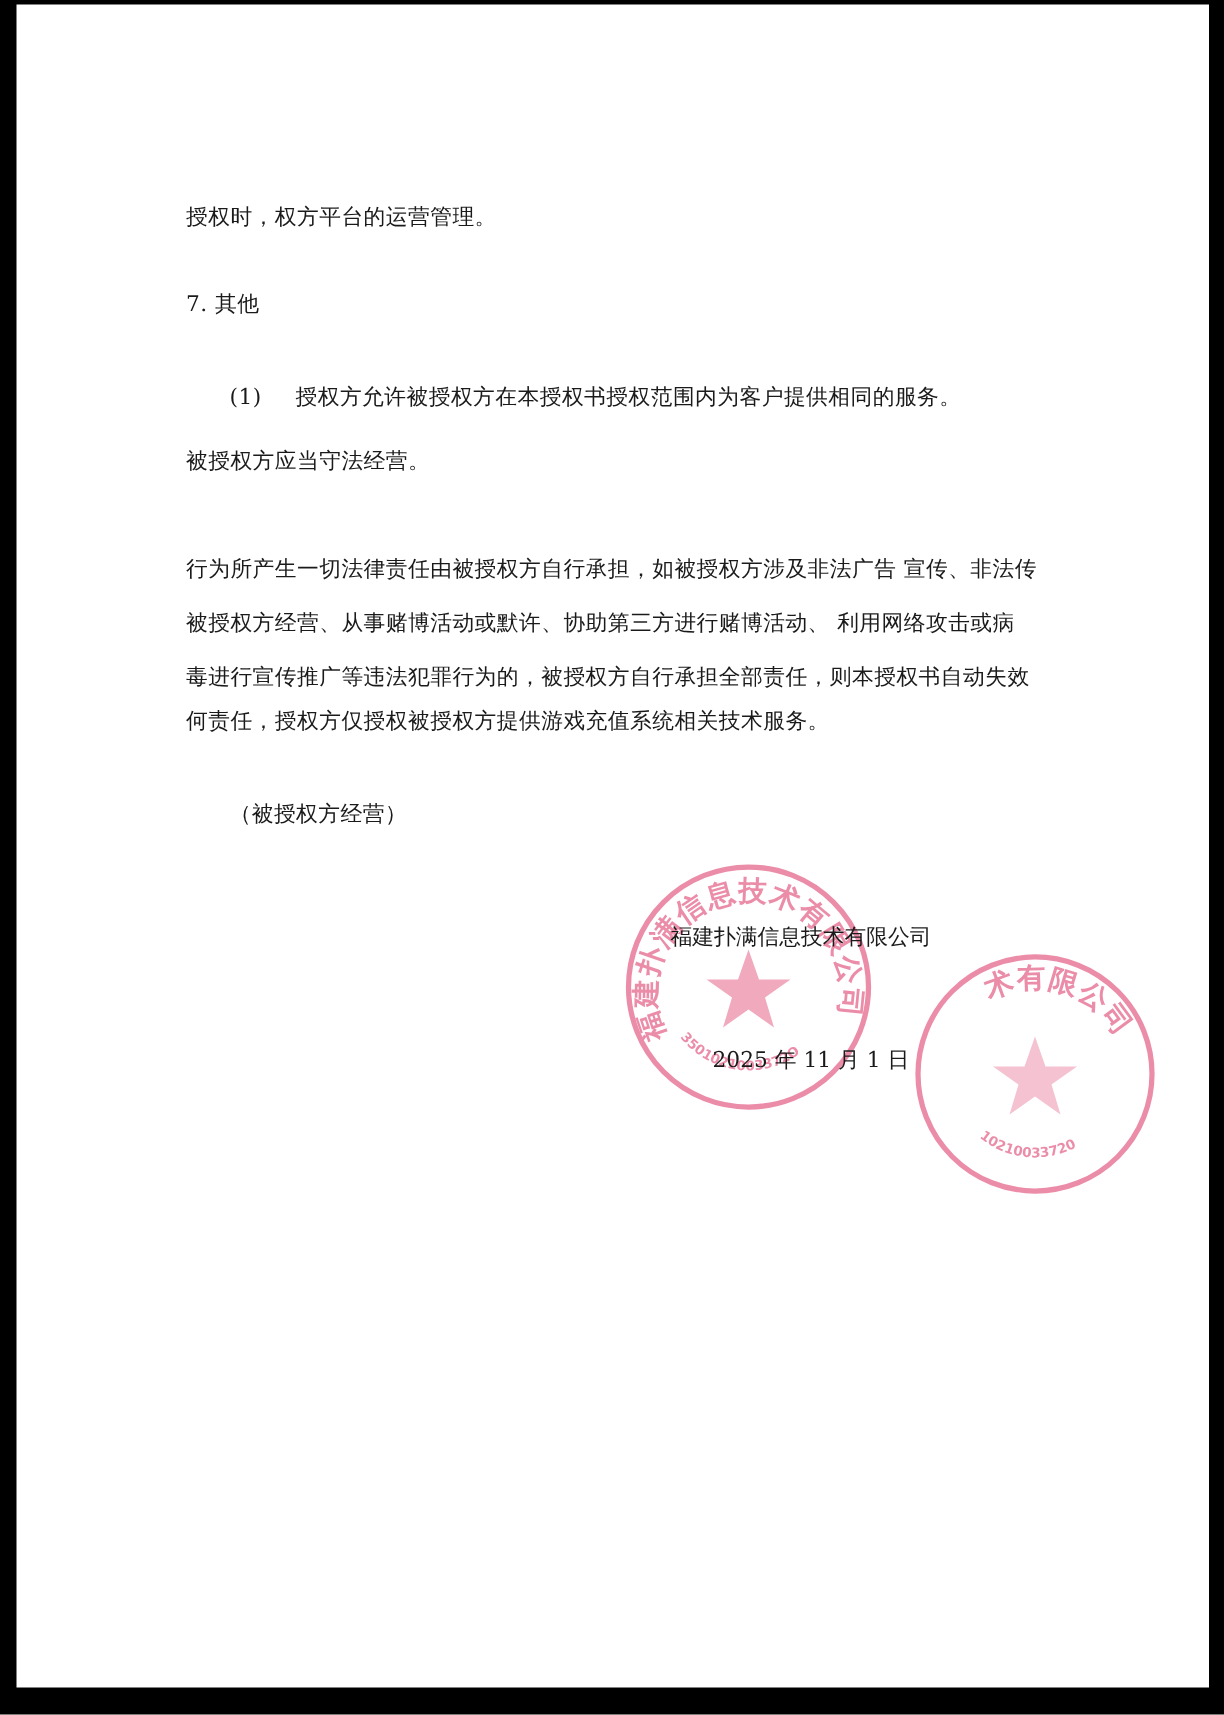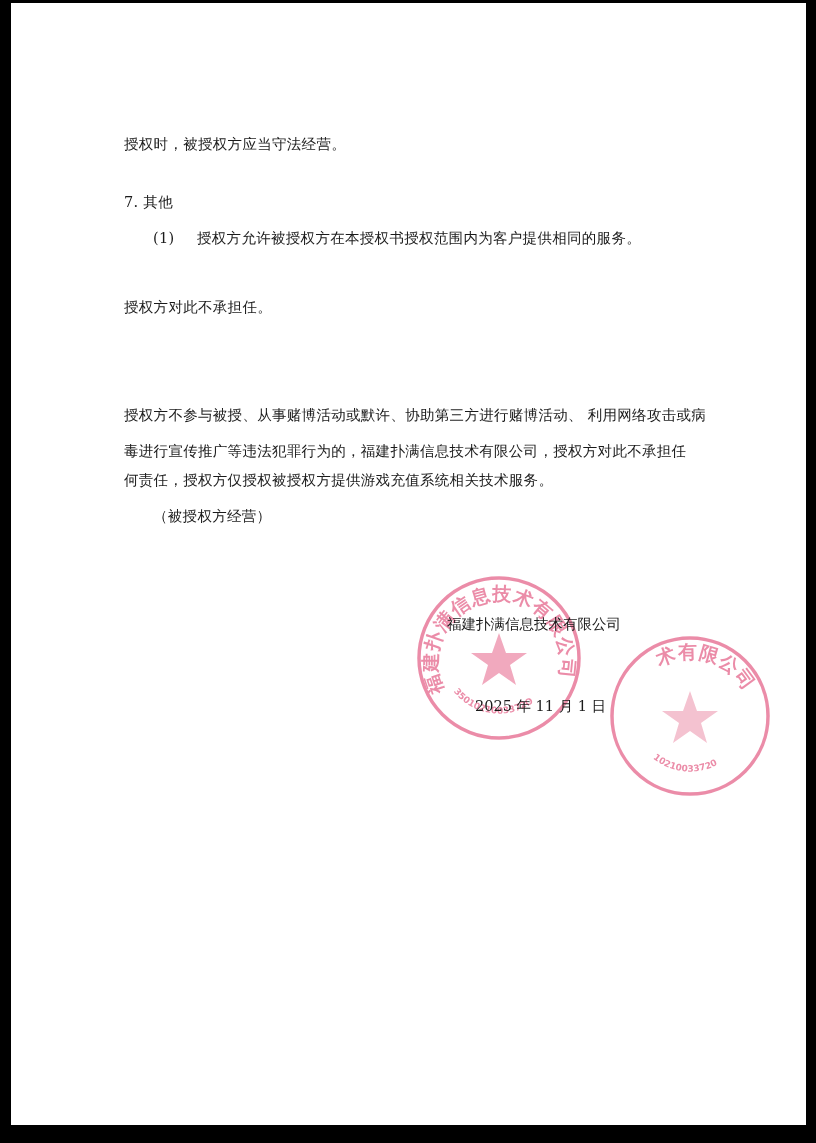--- a/index.html
+++ b/index.html
@@ -1,41 +1,42 @@
 <!DOCTYPE html>
 <html><head>
 <meta charset="utf-8">
 <style>
   html, body { margin:0; padding:0; }
   body { width:816px; height:1143px; background:#000; position:relative; overflow:hidden;
          font-family:"DejaVu Serif","Liberation Serif",serif; }
   .page { position:absolute; left:11px; top:3px; width:795px; height:1122px; background:#fff; overflow:hidden; }
   .line { position:absolute; left:113px; font-size:14.5px; color:#1a1a1a; white-space:nowrap; letter-spacing:0.3px; }
-  .ind { left:142px; }
+  .ind { left:142px;margin-top:26px; }
   .num { display:inline-block; width:44px; }
   .sig { position:absolute; font-size:14.5px; color:#1a1a1a; white-space:nowrap; z-index:3; }
   .seal { position:absolute; z-index:2; opacity:0.85; }
 </style>
 </head>
 <body>
 
 <div class="page">
 
-  <div class="line" style="top:132px">授权时，被授权方应当守法经营。</div>
+  <div class="line" style="top:132px">授权时，权方平台的运营管理。</div>
 
   <div class="line" style="top:190px">7.  其他</div>
 
   <div class="line ind" style="top:226px">
     <span class="num">(1)</span><span>授权方允许被授权方在本授权书授权范围内为客户提供相同的服务。</span>
   </div>
 
-  <div class="line" style="top:295px">授权方对此不承担任。</div>
+  <div class="line" style="top:295px">被授权方应当守法经营。</div>
 
-  <div class="line" style="top:403px">授权方不参与被授、从事赌博活动或默许、协助第三方进行赌博活动、 利用网络攻击或病</div>
-  <div class="line" style="top:439px">毒进行宣传推广等违法犯罪行为的，福建扑满信息技术有限公司，授权方对此不承担任</div>
+  <div class="line" style="top:367px">行为所产生一切法律责任由被授权方自行承担，如被授权方涉及非法广告 宣传、非法传</div>
+  <div class="line" style="top:403px">被授权方经营、从事赌博活动或默许、协助第三方进行赌博活动、 利用网络攻击或病</div>
+  <div class="line" style="top:439px">毒进行宣传推广等违法犯罪行为的，被授权方自行承担全部责任，则本授权书自动失效</div>
   <div class="line" style="top:468px">何责任，授权方仅授权被授权方提供游戏充值系统相关技术服务。</div>
 
   <div class="line ind" style="top:504px">（被授权方经营）</div>
 
   <svg class="seal" style="left:403px;top:570px" width="170" height="170" viewBox="0 0 170 170">
     <defs>
       <path id="arcTop" d="M 30 118 A 62 62 0 1 1 140 118"></path>
       <path id="arcBot" d="M 35 112 A 58 58 0 0 0 135 112"></path>
     </defs>
     <circle cx="85" cy="85" r="80" fill="none" stroke="#e8799a" stroke-width="3.5"></circle>

